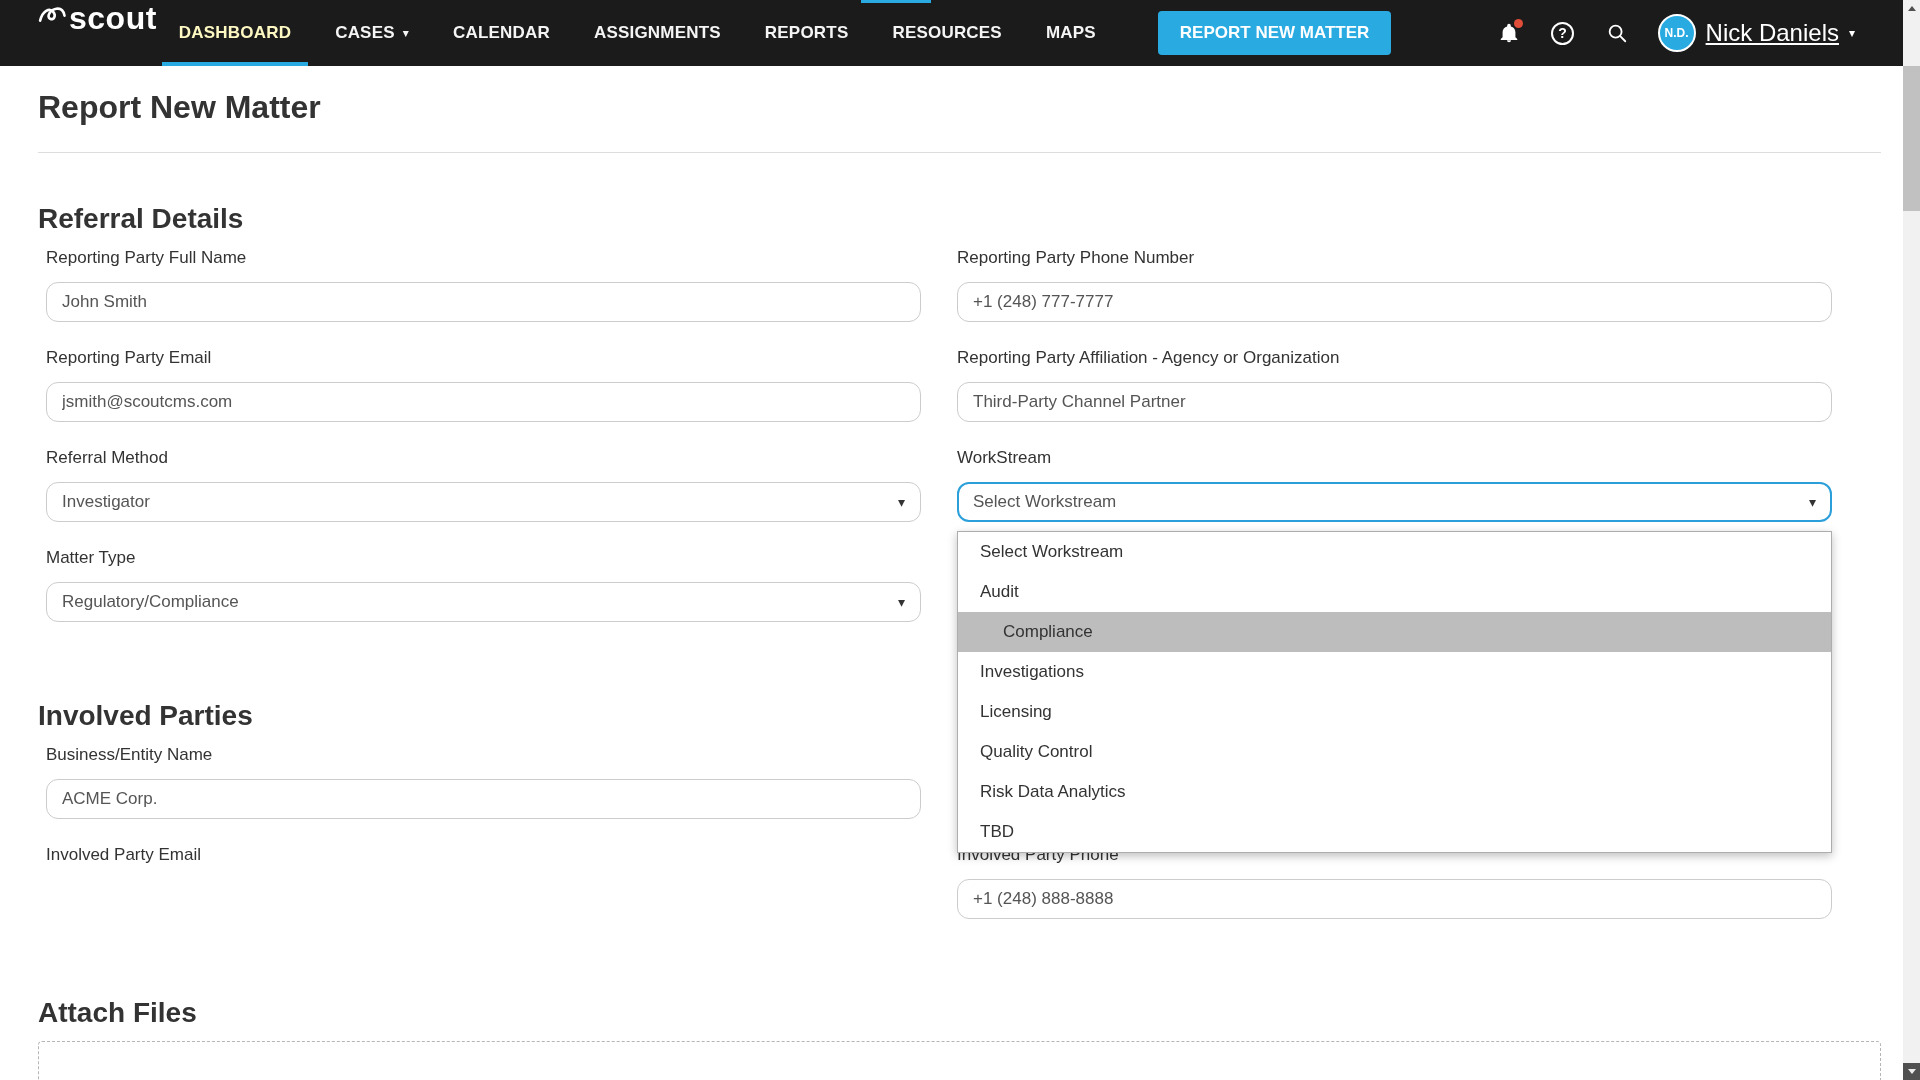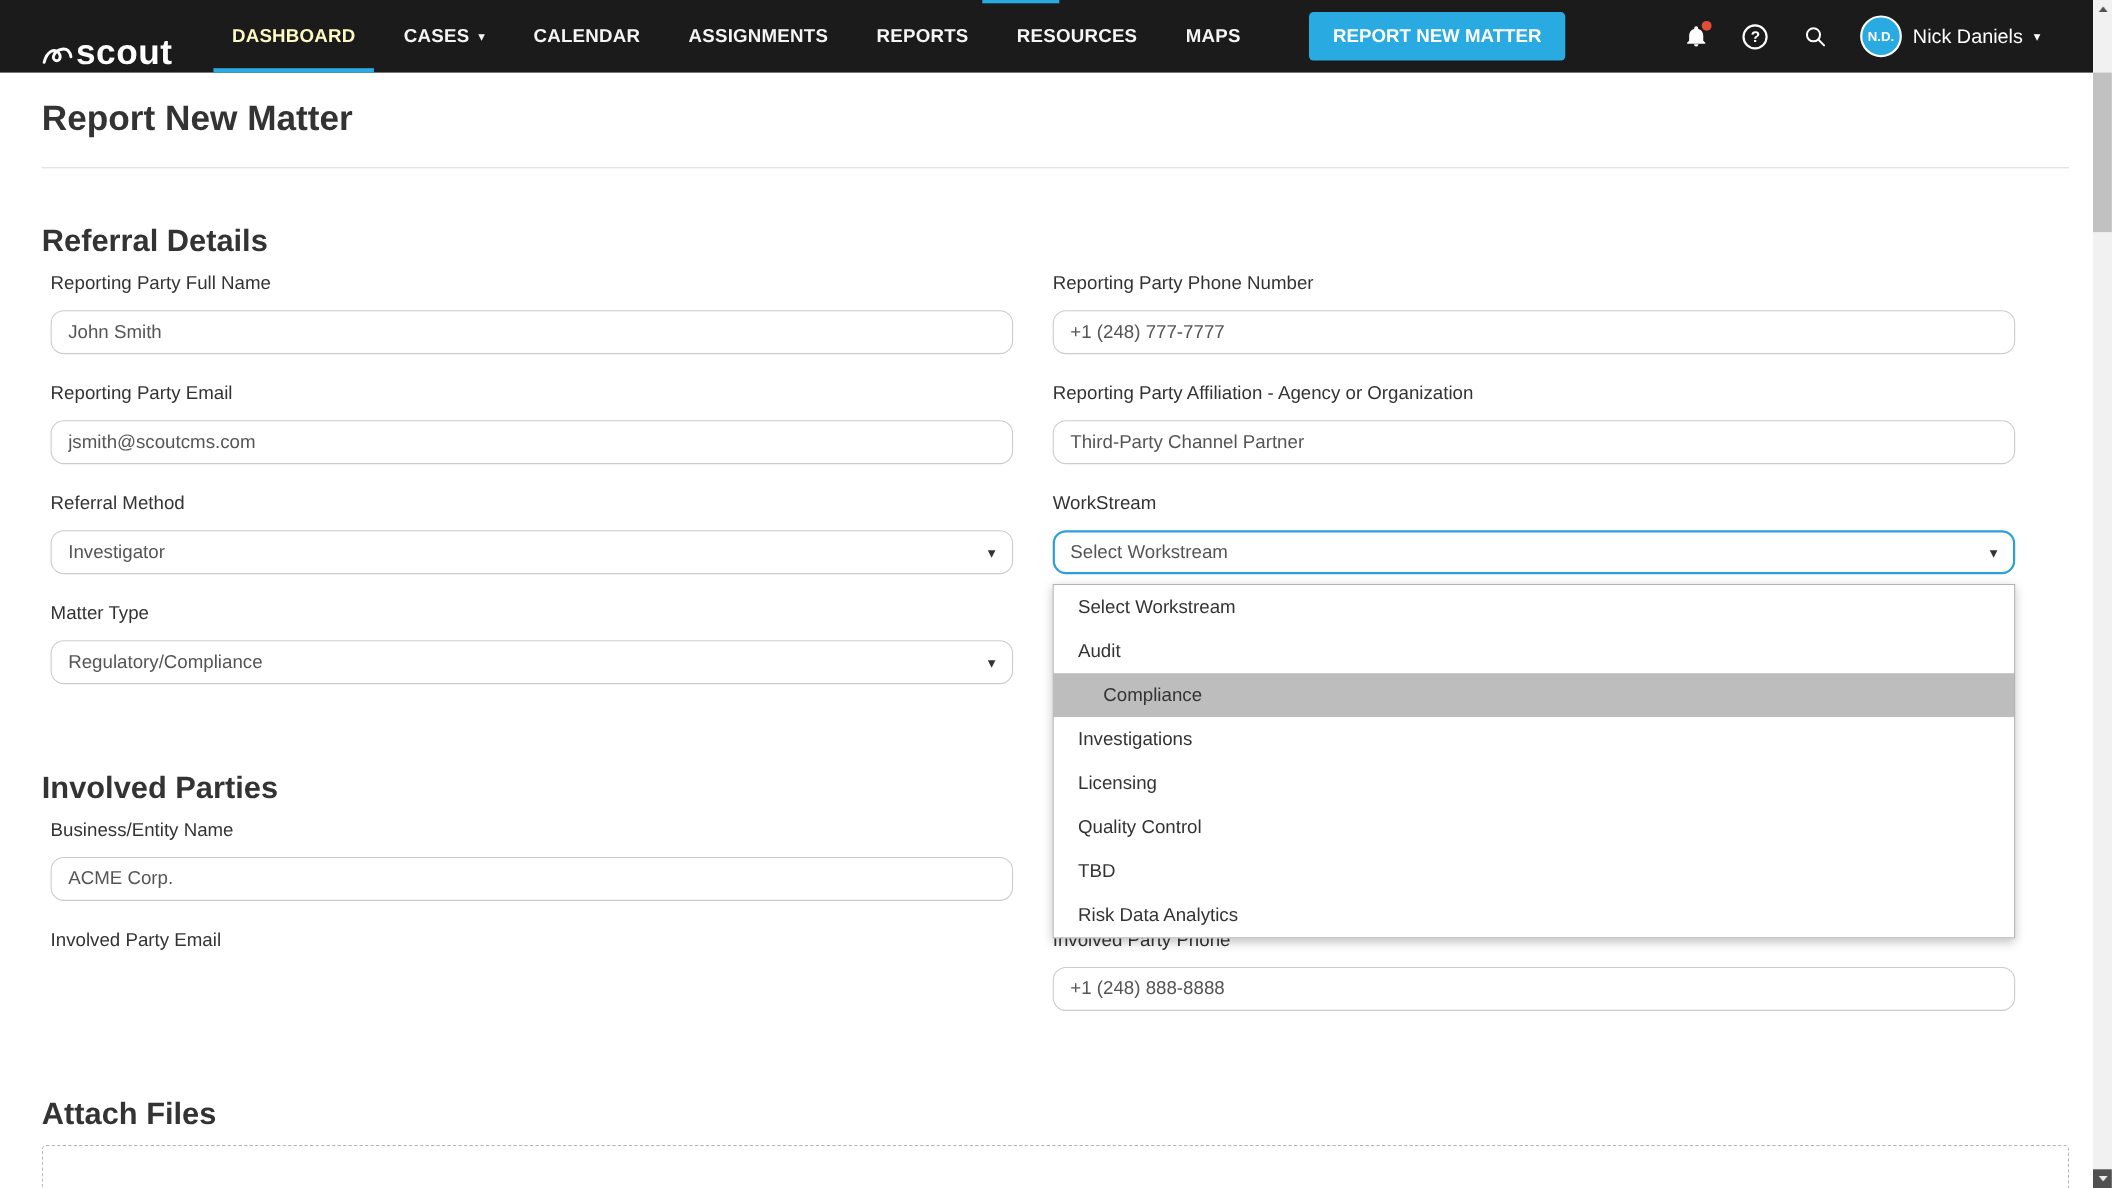--- a/index.html
+++ b/index.html
@@ -2,21 +2,21 @@
 <html style="--accent: #29ABE2; --nav-bg: #1B1B1B; --option-highlight: #BDBDBD; --focus-border: #2B9FD9; --notification: #E04E39;"><head>
 <meta charset="utf-8">
 <style>
   * { margin:0; padding:0; box-sizing:border-box; }
   html,body { width:1920px; height:1080px; overflow:hidden; background:#fff;
               font-family:"Liberation Sans","DejaVu Sans",sans-serif; }
 
   
   .nav { position:relative; height:66px; width:1903px; background:var(--nav-bg,#1b1b1b);
          display:flex; align-items:stretch; padding-left:37px; }
-  .logo { display:flex; align-items:flex-end; gap:2px; margin-right:32px; cursor:pointer; }
+  .logo { display:flex; align-items:flex-start; gap:2px; cursor:pointer; }
   .logo-text { color:#fff; font-size:32px; font-weight:700; letter-spacing:.5px; }
   .nav-items { display:flex; height:100%; }
   .nav-item { position:relative; display:flex; align-items:center; gap:8px;
               padding:0 17px; margin:0 5px; color:#f5f5f5; font-size:17px;
               font-weight:600; letter-spacing:.2px; cursor:pointer; white-space:nowrap; }
   .nav-item.active { color:#fef9c3; }
   .nav-item.active::after { content:""; position:absolute; left:0; right:0; bottom:0;
               height:4px; background:var(--accent,#29abe2); }
   .nav-item.top-flag::before { content:""; position:absolute; left:-14px; top:0;
               width:70px; height:3px; background:var(--accent,#29abe2); }
@@ -30,21 +30,21 @@
               justify-content:center; cursor:pointer; }
   .badge-dot { position:absolute; top:-1px; right:-1px; width:9px; height:9px;
               border-radius:50%; background:var(--notification,#e04e39); }
   .help-circle { width:23px; height:23px; border:2px solid #fff; border-radius:50%;
               color:#fff; font-size:14px; font-weight:700; display:flex;
               align-items:center; justify-content:center; }
   .user-menu { display:flex; align-items:center; gap:10px; cursor:pointer; }
   .avatar { width:38px; height:38px; border-radius:50%; background:var(--accent,#29abe2);
               border:2px solid #fff; color:#fff; font-size:12px; font-weight:700;
               display:flex; align-items:center; justify-content:center; }
-  .user-name { color:#fff; font-size:18px; }
+  .user-name { color:#fff; font-size:24px;text-decoration:underline; }
   .user-menu .caret { color:#fff; }
 
   
   .main { padding:23px 22px 0 38px; width:1903px; }
   .page-title { font-size:32px; font-weight:600; color:#333; }
   .divider { margin-top:26px; border:none; border-bottom:1px solid #ddd; }
   .section-heading { font-size:28px; font-weight:600; color:#333; }
   .mt-section { margin-top:50px; }
   .mt-section-lg { margin-top:78px; }
 
@@ -195,22 +195,22 @@
         <span class="chev">▾</span>
       </div>
       <div class="dropdown">
         <ul>
           <li>Select Workstream</li>
           <li>Audit</li>
           <li class="selected">Compliance</li>
           <li>Investigations</li>
           <li>Licensing</li>
           <li>Quality Control</li>
+          <li>Risk Data Analytics</li>
           <li>TBD</li>
-          <li>Risk Data Analytics</li>
         </ul>
       </div>
     </div>
 
     <div class="field">
       <label>Matter Type</label>
       <div class="select">
         <span>Regulatory/Compliance</span>
         <span class="chev">▾</span>
       </div>

